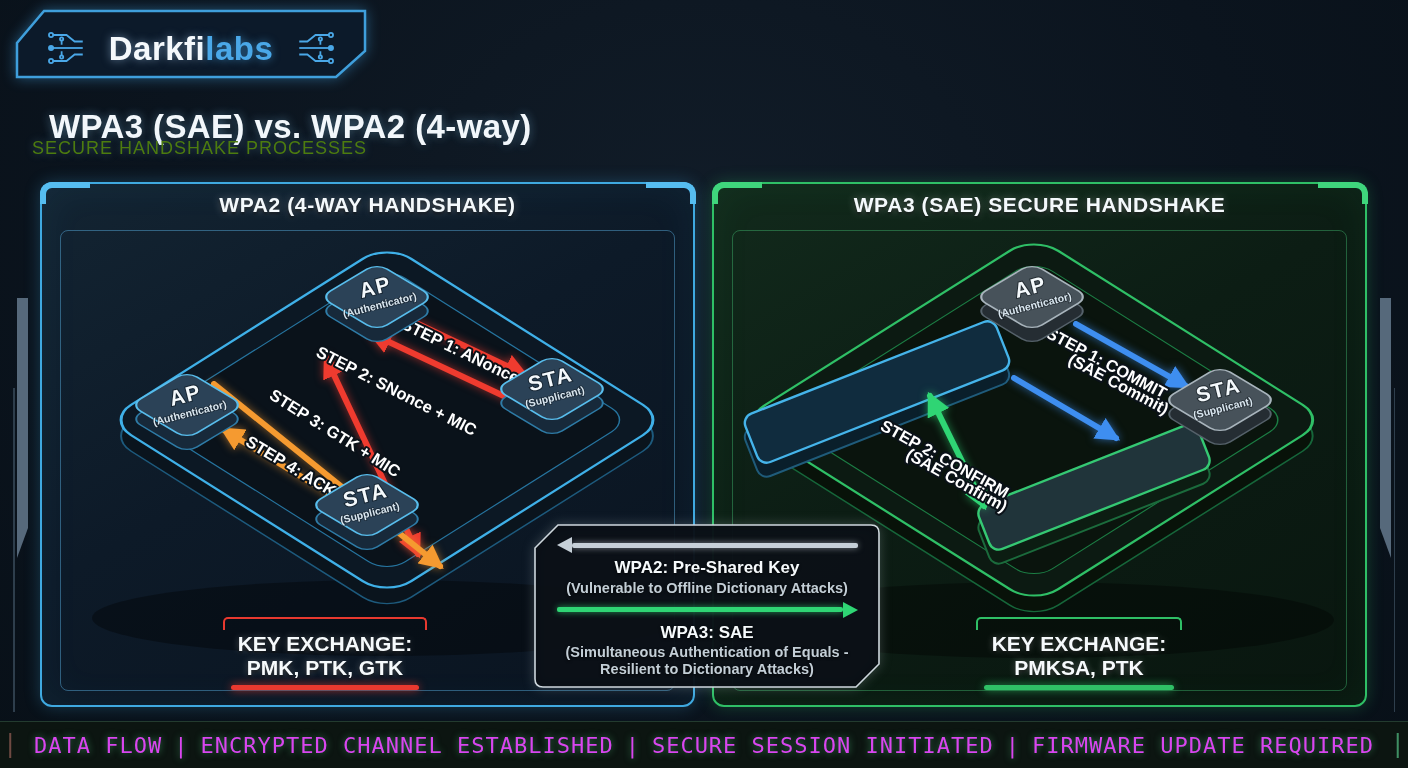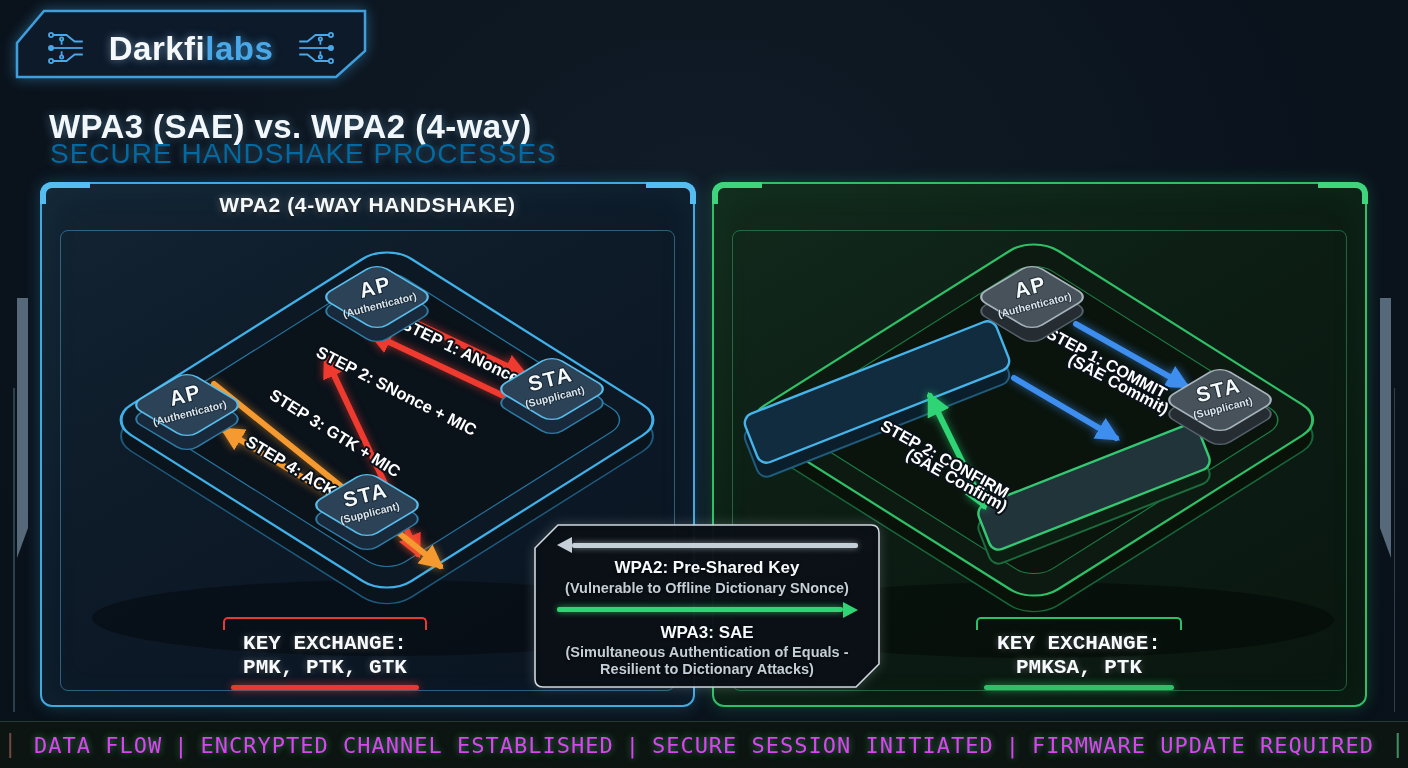--- a/index.html
+++ b/index.html
@@ -11,21 +11,21 @@
   
   .logo{position:absolute;left:14px;top:9px;width:354px;height:78px;filter:drop-shadow(0 0 7px rgba(66,166,230,.45));}
   .logo svg.frame{position:absolute;inset:0;}
   .logo .content{position:absolute;inset:0;display:flex;align-items:center;justify-content:center;gap:10px;}
   .brand{font-weight:bold;font-size:33px;letter-spacing:.5px;line-height:1;}
   .brand .w{color:#f5f9fc;text-shadow:0 0 8px rgba(180,220,255,.5);}
   .brand .b{color:#4aa8e8;text-shadow:0 0 8px rgba(74,168,232,.6);}
   
   .title{position:absolute;left:49px;top:98px;font-size:33px;font-weight:bold;letter-spacing:.4px;
     color:#f2f7fb;text-shadow:0 0 10px rgba(140,210,255,.45),0 2px 4px rgba(0,0,0,.6);margin-top:10px;}
-  .subtitle{position:absolute;left:50px;top:138px;font-size:28px;color:#0369a1;letter-spacing:1px;
+  .subtitle{position:absolute;left:32px;top:138px;font-size:18px;color:#4d7c0f;letter-spacing:1px;
     text-shadow:0 0 8px rgba(140,210,255,.35);}
   
   .panel{position:absolute;top:182px;width:655px;height:525px;border-radius:12px;box-sizing:border-box;}
   .panel.blue{left:40px;border:2.5px solid #3fa9e0;background:linear-gradient(150deg,#132432 0%,#0d1a28 45%,#0a1420 100%);
     box-shadow:0 0 16px rgba(63,169,224,.28), inset 0 0 40px rgba(63,169,224,.07);}
   .panel.green{left:712px;border:2.5px solid #2fbf66;background:linear-gradient(150deg,#122a1c 0%,#0c1d14 45%,#09160f 100%);
     box-shadow:0 0 16px rgba(47,191,102,.28), inset 0 0 40px rgba(47,191,102,.07);}
   .panel::before,.panel::after{content:"";position:absolute;top:-2.5px;width:44px;height:16px;}
   .panel::before{left:-2.5px;border-top:6px solid;border-left:6px solid;border-top-left-radius:12px;}
   .panel::after{right:-2.5px;border-top:6px solid;border-right:6px solid;border-top-right-radius:12px;}
@@ -43,21 +43,21 @@
   .a-orange{stroke:#f59a30;filter:drop-shadow(0 0 4px rgba(245,154,48,.6));}
   .a-blue{stroke:#3e8ef0;filter:drop-shadow(0 0 4px rgba(62,142,240,.65));}
   .a-green{stroke:#2fd574;filter:drop-shadow(0 0 4px rgba(47,213,116,.6));}
   .step-label{font:bold 16.5px "Liberation Sans",sans-serif;fill:#ffffff;text-anchor:middle;
     paint-order:stroke;stroke:#0b1219;stroke-width:4px;stroke-linejoin:round;}
   .node-label{font:bold 21px "Liberation Sans",sans-serif;fill:#f4f9fc;text-anchor:middle;letter-spacing:1.5px;
     paint-order:stroke;stroke:rgba(6,12,18,.55);stroke-width:2px;}
   .node-sub{font:bold 10.5px "Liberation Sans",sans-serif;fill:#d9e6ef;text-anchor:middle;
     paint-order:stroke;stroke:rgba(6,12,18,.5);stroke-width:1.5px;}
   
-  .keyx{position:absolute;top:617px;text-align:center;font-family:Liberation Mono, monospace;}
+  .keyx{position:absolute;top:617px;text-align:center;}
   .keyx .bracket{height:11px;border-top:2.2px solid;border-left:2.2px solid;border-right:2.2px solid;
     border-radius:5px 5px 0 0;margin-bottom:2px;}
   .keyx .l1,.keyx .l2{font-size:21px;font-weight:bold;line-height:1.12;color:#f6fafc;
     text-shadow:0 0 7px rgba(255,255,255,.3),0 2px 3px rgba(0,0,0,.7);}
   .keyx .underline{height:4.5px;border-radius:3px;margin:6px auto 0;width:92%;}
   .keyx.red .bracket{border-color:#e8392f;}
   .keyx.red .underline{background:#e8392f;box-shadow:0 0 8px rgba(232,57,47,.8);}
   .keyx.green .bracket{border-color:#2fbf66;}
   .keyx.green .underline{background:#2fbf66;box-shadow:0 0 8px rgba(47,191,102,.8);}
   
@@ -202,20 +202,21 @@
       <rect x="-40" y="-40" width="80" height="80" rx="14" transform="translate(325,277) scale(1,0.6) rotate(45)" fill="#2b4257" stroke="#58bdec" stroke-width="2.2"></rect>
       <g transform="translate(325,274) rotate(-14)">
         <text class="node-label">STA</text>
         <text class="node-sub" y="15">(Supplicant)</text>
       </g>
     </g>
   </svg>
 </div>
 
 <div class="panel green">
+  <div class="panel-title">WPA3 (SAE) SECURE HANDSHAKE</div>
   <div class="panel-inner"></div>
   <svg class="diagram" width="650" height="462" viewBox="0 0 650 462">
 
     <g>
       <ellipse cx="320" cy="392" rx="300" ry="38" fill="#000000" opacity="0.35"></ellipse>
       <rect x="-207" y="-207" width="414" height="414" rx="34" transform="translate(320,208) scale(1,0.63) rotate(45)" fill="#081209" stroke="#16663a" stroke-width="2"></rect>
       <rect x="-207" y="-207" width="414" height="414" rx="34" transform="translate(320,192) scale(1,0.63) rotate(45)" fill="#0c1a12" stroke="#2fbf66" stroke-width="3"></rect>
       <rect x="-180" y="-180" width="360" height="360" rx="26" transform="translate(320,192) scale(1,0.63) rotate(45)" fill="#0a140d" stroke="#1f8f4d" stroke-width="1.5" opacity="0.85"></rect>
     </g>
 
@@ -282,21 +283,21 @@
 <div class="compare">
   <svg class="box" width="346" height="164" viewBox="0 0 346 164">
     <path d="M24,1 H337 Q345,1 345,9 V140 L322,163 H9 Q1,163 1,155 V24 Z" fill="rgba(9,15,21,0.96)" stroke="#cfd8de" stroke-width="1.6"></path>
   </svg>
   <div class="content">
     <div class="h-arrow gray">
         <span class="head"></span>
         <span class="shaft"></span>
       </div>
     <div class="cmp-title">WPA2: Pre-Shared Key</div>
-    <div class="cmp-note">(Vulnerable to Offline Dictionary SNonce)</div>
+    <div class="cmp-note">(Vulnerable to Offline Dictionary Attacks)</div>
     <div class="h-arrow green2">
         <span class="shaft"></span>
         <span class="head"></span>
       </div>
     <div class="cmp-title">WPA3: SAE</div>
     <div class="cmp-note">(Simultaneous Authentication of Equals -</div>
     <div class="cmp-note" style="margin-top:-2px">Resilient to Dictionary Attacks)</div>
   </div>
 </div>
 

